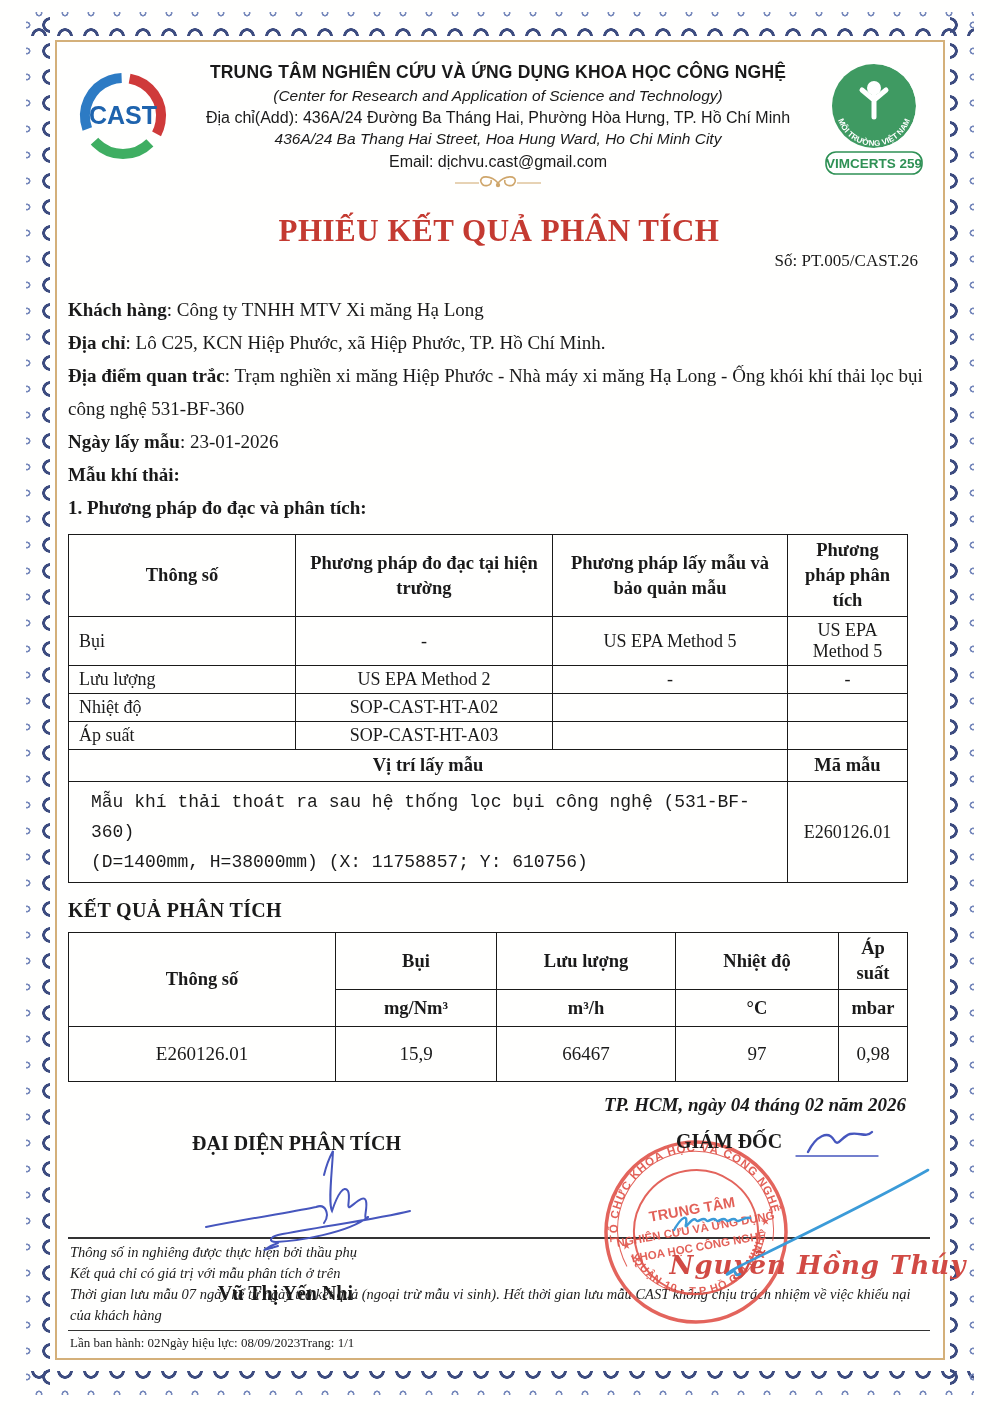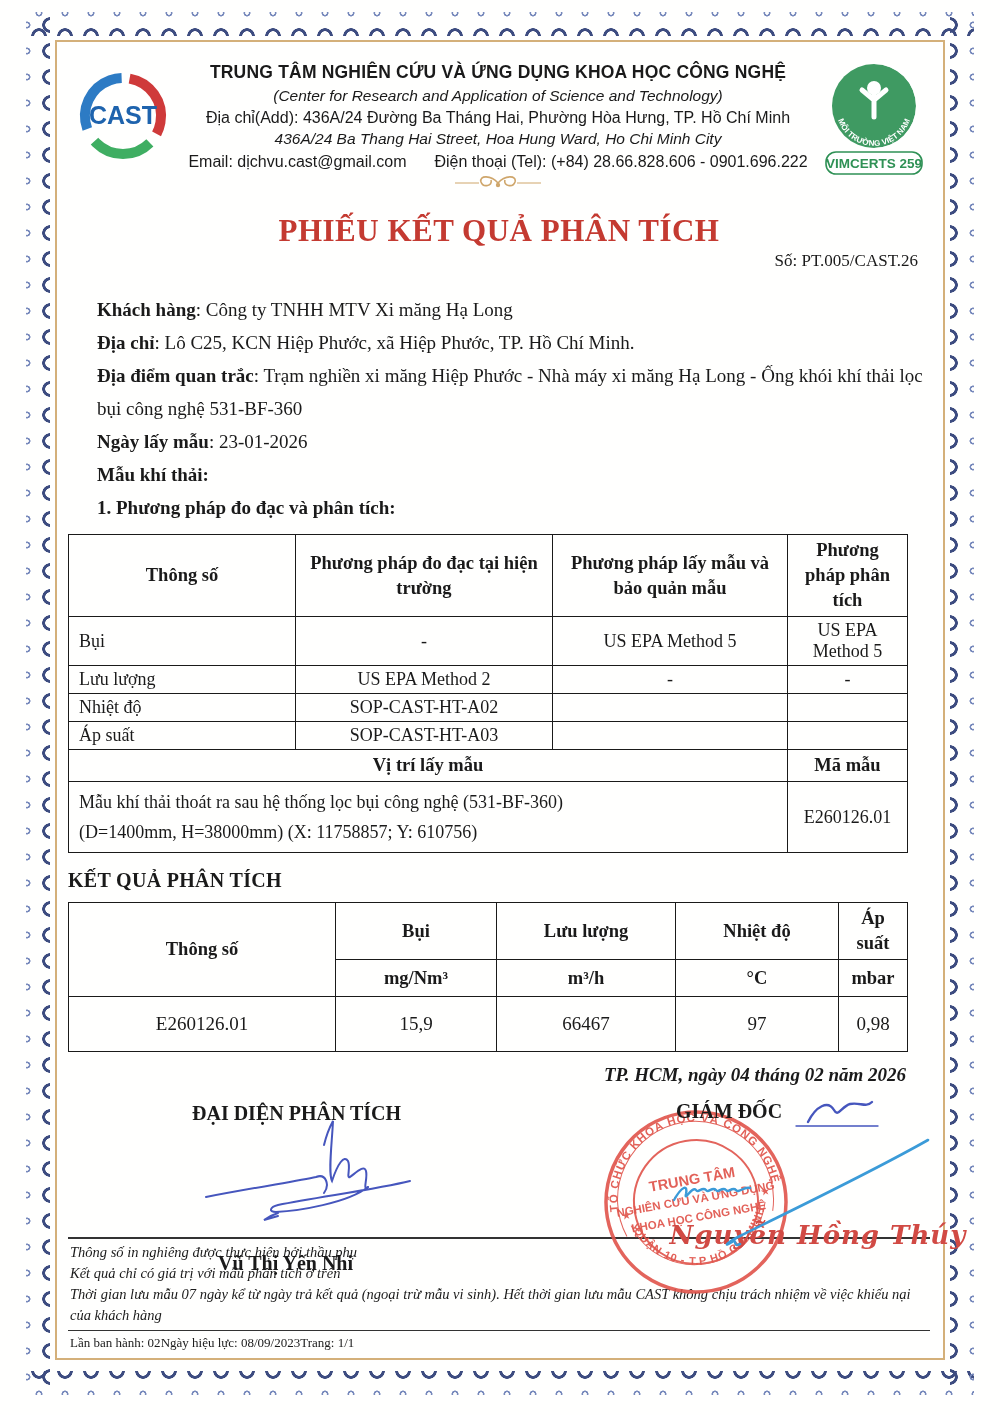--- a/index.html
+++ b/index.html
@@ -34,29 +34,29 @@
   .org{font-weight:bold;font-size:17.5px;letter-spacing:.2px;margin-top:4px;}
   .org-en{font-style:italic;font-size:15.5px;margin-top:4px;}
   .addr{font-size:16px;margin-top:4px;}
   .addr-en{font-style:italic;font-size:15.5px;margin-top:3px;}
   .contact{font-size:16px;margin-top:5px;display:flex;justify-content:center;gap:28px;}
   .flourish{text-align:center;margin-top:2px;}
 
   .title{font-size:31px;font-weight:bold;color:var(--title-red);text-align:center;letter-spacing:.5px;margin-top:16px;}
   .docno{font-size:17px;text-align:right;margin:2px 12px 0 0;}
 
-  .info{margin-top:22px;font-size:19px;line-height:33px;margin-left:29px;}
+  .info{margin-top:22px;font-size:19px;line-height:33px;}
   .info b{font-weight:bold;}
 
   table{border-collapse:collapse;width:840px;margin-top:10px;font-size:18px;}
   td,th{border:1px solid #1a1a1a;padding:3px 8px;vertical-align:middle;}
   th{font-weight:bold;text-align:center;font-size:18.5px;line-height:25px;}
   .c{text-align:center;}
   .param{padding-left:10px;}
-  .loc-cell{line-height:30px;padding:5px 10px;}
+  .loc-cell{line-height:30px;padding:5px 22px;font-family:Liberation Mono, monospace;}
   .sec-title{font-size:20px;font-weight:bold;margin-top:16px;letter-spacing:.3px;}
   .res td{height:48px;font-size:19px;}
   .res th{height:30px;}
 
   .signoff{position:relative;height:272px;margin-top:8px;}
   .date-line{position:absolute;right:24px;top:4px;font-style:italic;font-weight:bold;font-size:19px;}
   .sig-title{position:absolute;font-weight:bold;font-size:20px;z-index:3;}
   .sig-title.left{left:124px;top:42px;}
   .sig-title.right{left:608px;top:40px;}
   .sig-name{position:absolute;font-weight:bold;font-size:20px;z-index:3;}
@@ -90,21 +90,20 @@
         <text x="55" y="66" text-anchor="middle" font-family="Liberation Sans, sans-serif" font-size="25" font-weight="bold" fill="#1e63ad">CAST</text>
       </svg>
 
       <div class="hdr-center">
         <div class="org">TRUNG TÂM NGHIÊN CỨU VÀ ỨNG DỤNG KHOA HỌC CÔNG NGHỆ</div>
         <div class="org-en">(Center for Research and Application of Science and Technology)</div>
         <div class="addr">Địa chỉ(Add): 436A/24 Đường Ba Tháng Hai, Phường Hòa Hưng, TP. Hồ Chí Minh</div>
         <div class="addr-en">436A/24 Ba Thang Hai Street, Hoa Hung Ward, Ho Chi Minh City</div>
         <div class="contact">
           <span>Email: dịchvu.cast@gmail.com</span>
-          <span>Điện thoại (Tel): (+84) 28.66.828.606 - 0901.696.222</span>
         </div>
         <div class="flourish">
           <svg width="90" height="20" viewBox="0 0 90 20">
             <g fill="none" stroke="#cfa66b" stroke-width="1.6">
               <path d="M45 10 C38 2 26 2 28 9 C30 15 40 13 38 7"></path>
               <path d="M45 10 C52 2 64 2 62 9 C60 15 50 13 52 7"></path>
               <path d="M2 10 H26 M64 10 H88" stroke-width="1"></path>
             </g>
             <circle cx="45" cy="12" r="2.2" fill="#cfa66b"></circle>
           </svg>

